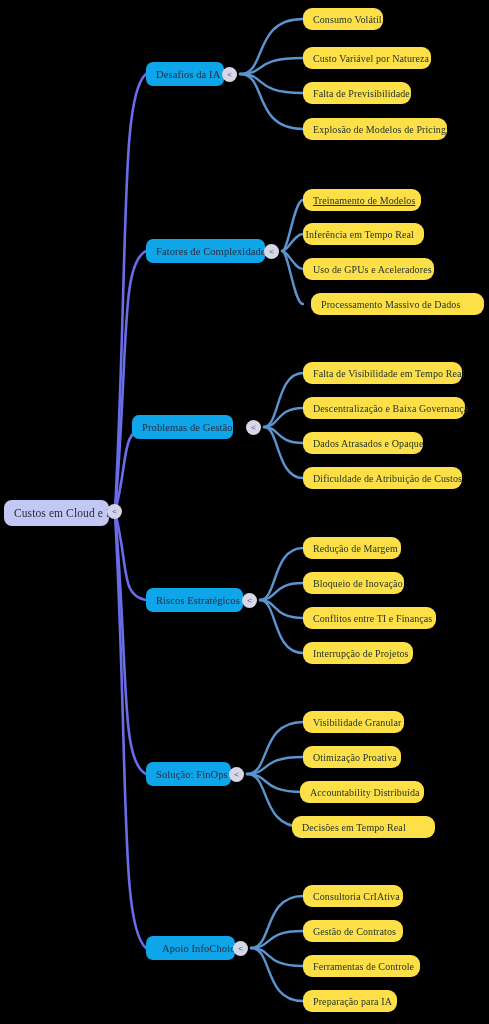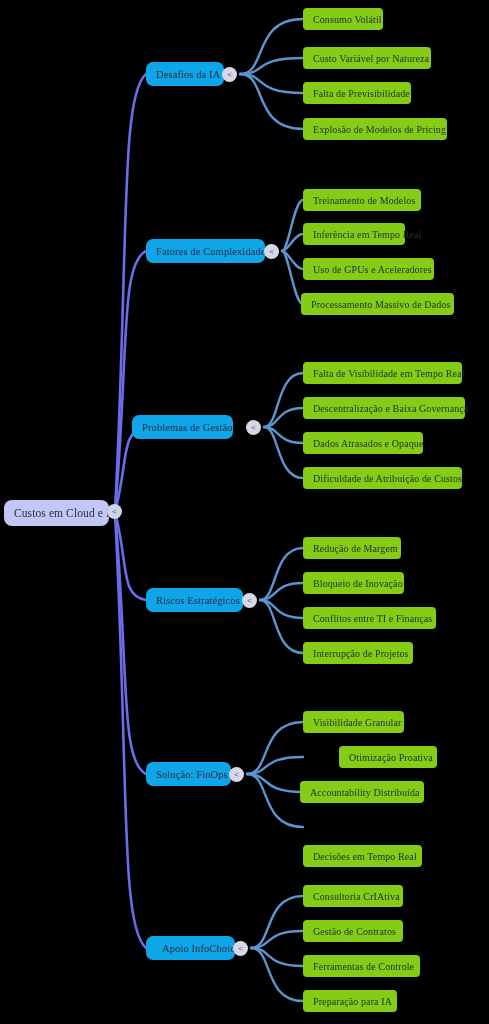--- a/index.html
+++ b/index.html
@@ -47,26 +47,26 @@
   }
   .node-branch {
     background: #0ea5e9;
     color: #2b2b3e;
     font-size: 10.5px;
     padding: 0 10px;
     height: 24px;
     border-radius: 7px;
   }
   .node-leaf {
-    background: #84cc16;
+    background: #fde047;
     color: #23332f;
     font-size: 10px;
     padding: 0 10px;
     height: 22px;
-    border-radius: 4px;
+    border-radius: 9px;
   }
   .badge {
     position: absolute;
     width: 15px;
     height: 15px;
     border-radius: 50%;
     background: #d7d7e8;
     color: #4a5a78;
     font-size: 8px;
     line-height: 15px;
@@ -137,30 +137,30 @@
       <div class="node node-leaf" style="left: 303px; top: 82px; width: 108px;">
         <span>Falta de Previsibilidade</span>
       </div>
       <div class="node node-leaf" style="left: 303px; top: 118px; width: 144px;">
         <span>Explosão de Modelos de Pricing</span>
       </div>
       <div class="node node-branch" style="left: 146px; top: 239px; width: 119px;">
         <span>Fatores de Complexidade</span>
       </div>
       <div class="badge" style="left: 264px; top: 244px;">&lt;</div>
-      <div class="node node-leaf" style="left: 303px; top: 189px; width: 118px;">
+      <div class="node node-leaf" style="left: 303px; top: 189px; width: 118px; text-decoration: underline;">
         <span>Treinamento de Modelos</span>
       </div>
-      <div class="node node-leaf" style="left: 303px; top: 223px; width: 102px;">
+      <div class="node node-leaf" style="left: 303px; top: 223px; width: 121px; justify-content: flex-end;">
         <span>Inferência em Tempo Real</span>
       </div>
       <div class="node node-leaf" style="left: 303px; top: 258px; width: 131px;">
         <span>Uso de GPUs e Aceleradores</span>
       </div>
-      <div class="node node-leaf" style="left: 301px; top: 293px; width: 153px;">
+      <div class="node node-leaf" style="left: 311px; top: 293px; width: 173px;">
         <span>Processamento Massivo de Dados</span>
       </div>
       <div class="node node-branch" style="left: 132px; top: 415px; width: 101px;">
         <span>Problemas de Gestão</span>
       </div>
       <div class="badge" style="left: 246px; top: 420px;">&lt;</div>
       <div class="node node-leaf" style="left: 303px; top: 362px; width: 159px;">
         <span>Falta de Visibilidade em Tempo Real</span>
       </div>
       <div class="node node-leaf" style="left: 303px; top: 397px; width: 162px;">
@@ -188,27 +188,27 @@
       <div class="node node-leaf" style="left: 303px; top: 642px; width: 110px;">
         <span>Interrupção de Projetos</span>
       </div>
       <div class="node node-branch" style="left: 146px; top: 762px; width: 85px;">
         <span>Solução: FinOps</span>
       </div>
       <div class="badge" style="left: 229px; top: 767px;">&lt;</div>
       <div class="node node-leaf" style="left: 303px; top: 711px; width: 101px;">
         <span>Visibilidade Granular</span>
       </div>
-      <div class="node node-leaf" style="left: 303px; top: 746px; width: 98px; margin-left: 36px;">
+      <div class="node node-leaf" style="left: 303px; top: 746px; width: 98px;">
         <span>Otimização Proativa</span>
       </div>
       <div class="node node-leaf" style="left: 300px; top: 781px; width: 124px;">
         <span>Accountability Distribuída</span>
       </div>
-      <div class="node node-leaf" style="left: 303px; top: 816px; width: 119px; margin-top: 29px;">
+      <div class="node node-leaf" style="left: 292px; top: 816px; width: 143px;">
         <span>Decisões em Tempo Real</span>
       </div>
       <div class="node node-branch" style="left: 146px; top: 936px; width: 89px; padding-left: 16px;">
         <span>Apoio InfoChoice</span>
       </div>
       <div class="badge" style="left: 233px; top: 941px;">&lt;</div>
       <div class="node node-leaf" style="left: 303px; top: 885px; width: 100px;">
         <span>Consultoria CrIAtiva</span>
       </div>
       <div class="node node-leaf" style="left: 303px; top: 920px; width: 100px;">

